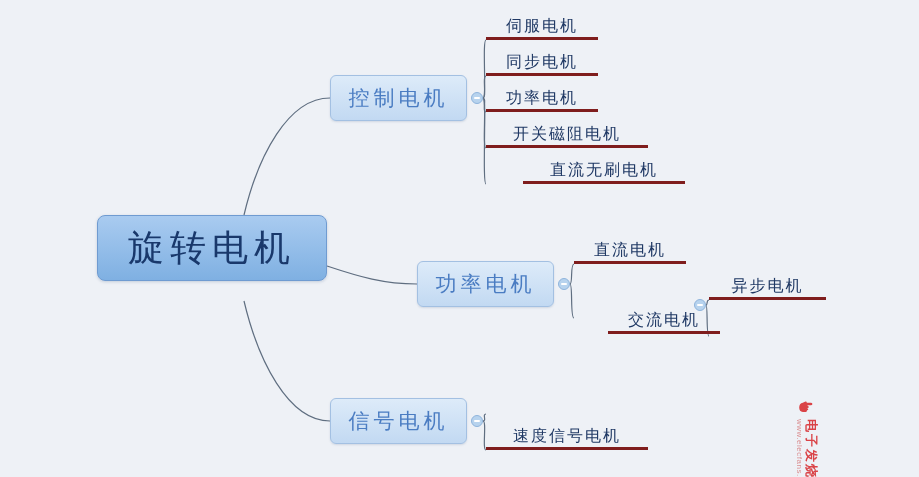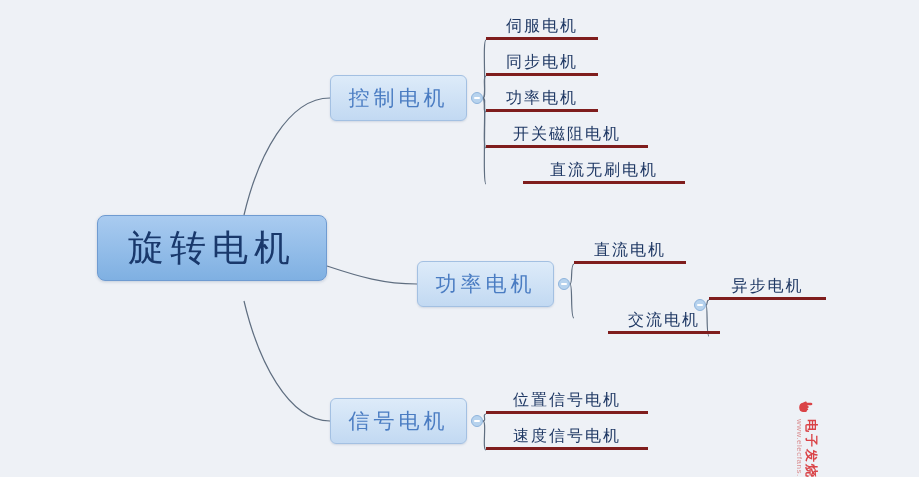--- a/index.html
+++ b/index.html
@@ -102,21 +102,20 @@
   <div class="leaf-node" style="left:486px;top:52px;width:112px;">同步电机</div>
   <div class="leaf-node" style="left:486px;top:88px;width:112px;">功率电机</div>
   <div class="leaf-node" style="left:486px;top:124px;width:162px;">开关磁阻电机</div>
   <div class="leaf-node" style="left:486px;top:160px;width:162px;margin-left:37px;">直流无刷电机</div>
 
   <div class="leaf-node" style="left:574px;top:240px;width:112px;">直流电机</div>
   <div class="leaf-node" style="left:608px;top:294px;width:112px;margin-top:16px;">交流电机</div>
 
   <div class="leaf-node" style="left:709px;top:276px;width:117px;">异步电机</div>
 
-  <div class="leaf-node" style="left:486px;top:390px;width:162px;">位置信号电机</div>
   <div class="leaf-node" style="left:486px;top:426px;width:162px;">速度信号电机</div>
 
   <div class="watermark">
     <svg width="18" height="18" viewBox="0 0 20 20">
       <path d="M6 9 L6 4 q0 -2 1.5 -2 q1.5 0 1.5 2 L9 8 l1 0 q0 -1.5 1.3 -1.5 q1.2 0 1.2 1.5 l.5.2 q.3 -1.2 1.4 -1 q1.1.2 1 1.4 l.6.3 q1.6 0 1.6 1.6 L17.6 14 q-.4 4.5 -5.6 4.5 q-5.2 0 -6 -4.5 L4.4 10.6 q-.3 -1.6 1.6 -1.6 z" fill="#d93a3e"></path>
     </svg>
     <span class="wm-text">
       <span class="wm-brand">电子发烧友</span>
       <span class="wm-url">www.elecfans.com</span>
     </span>

